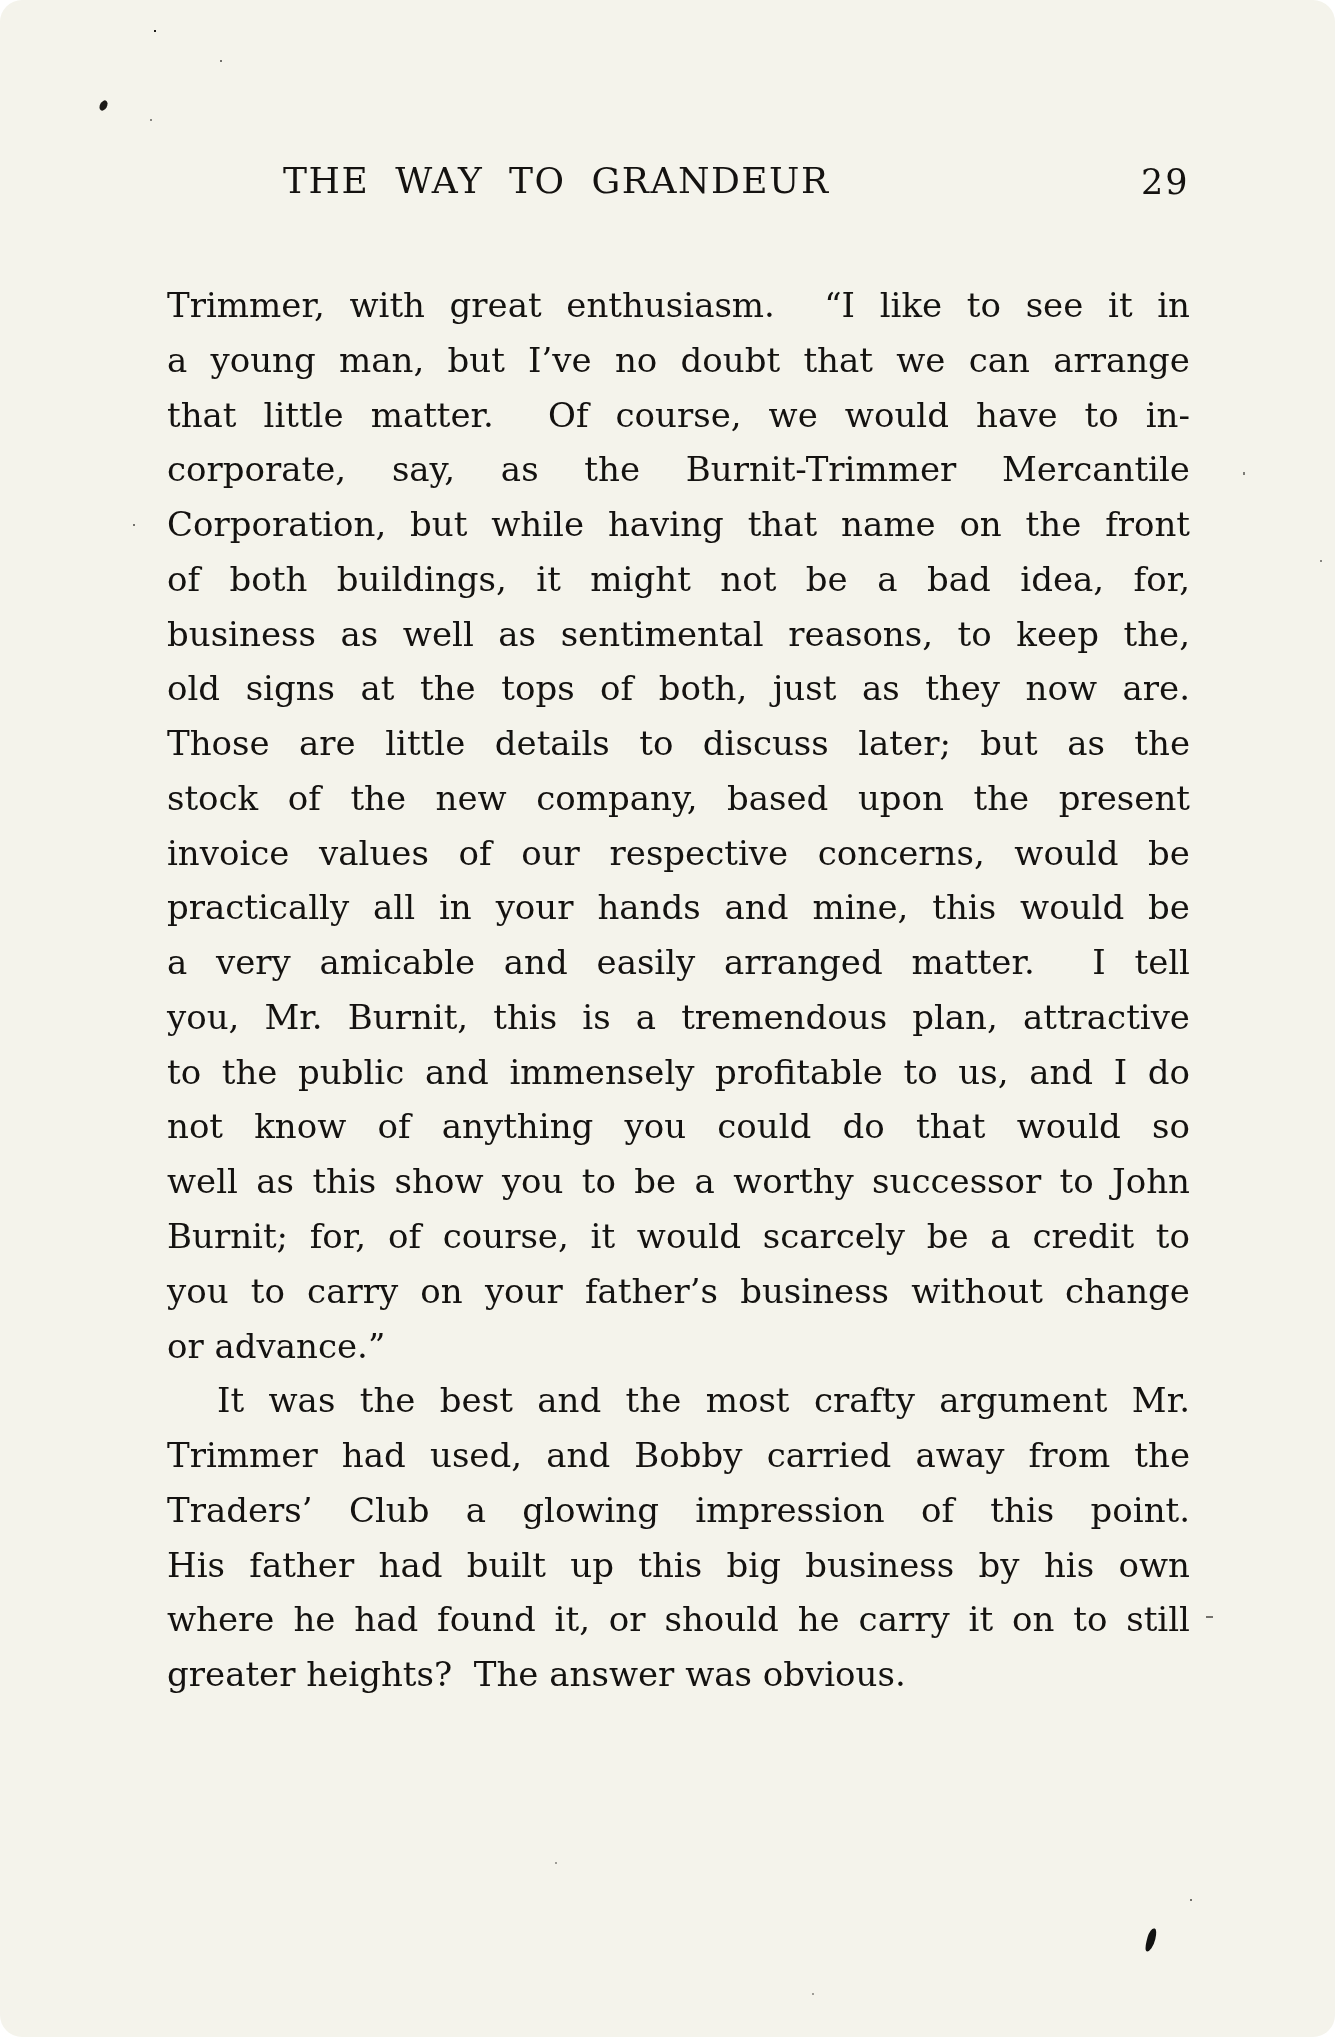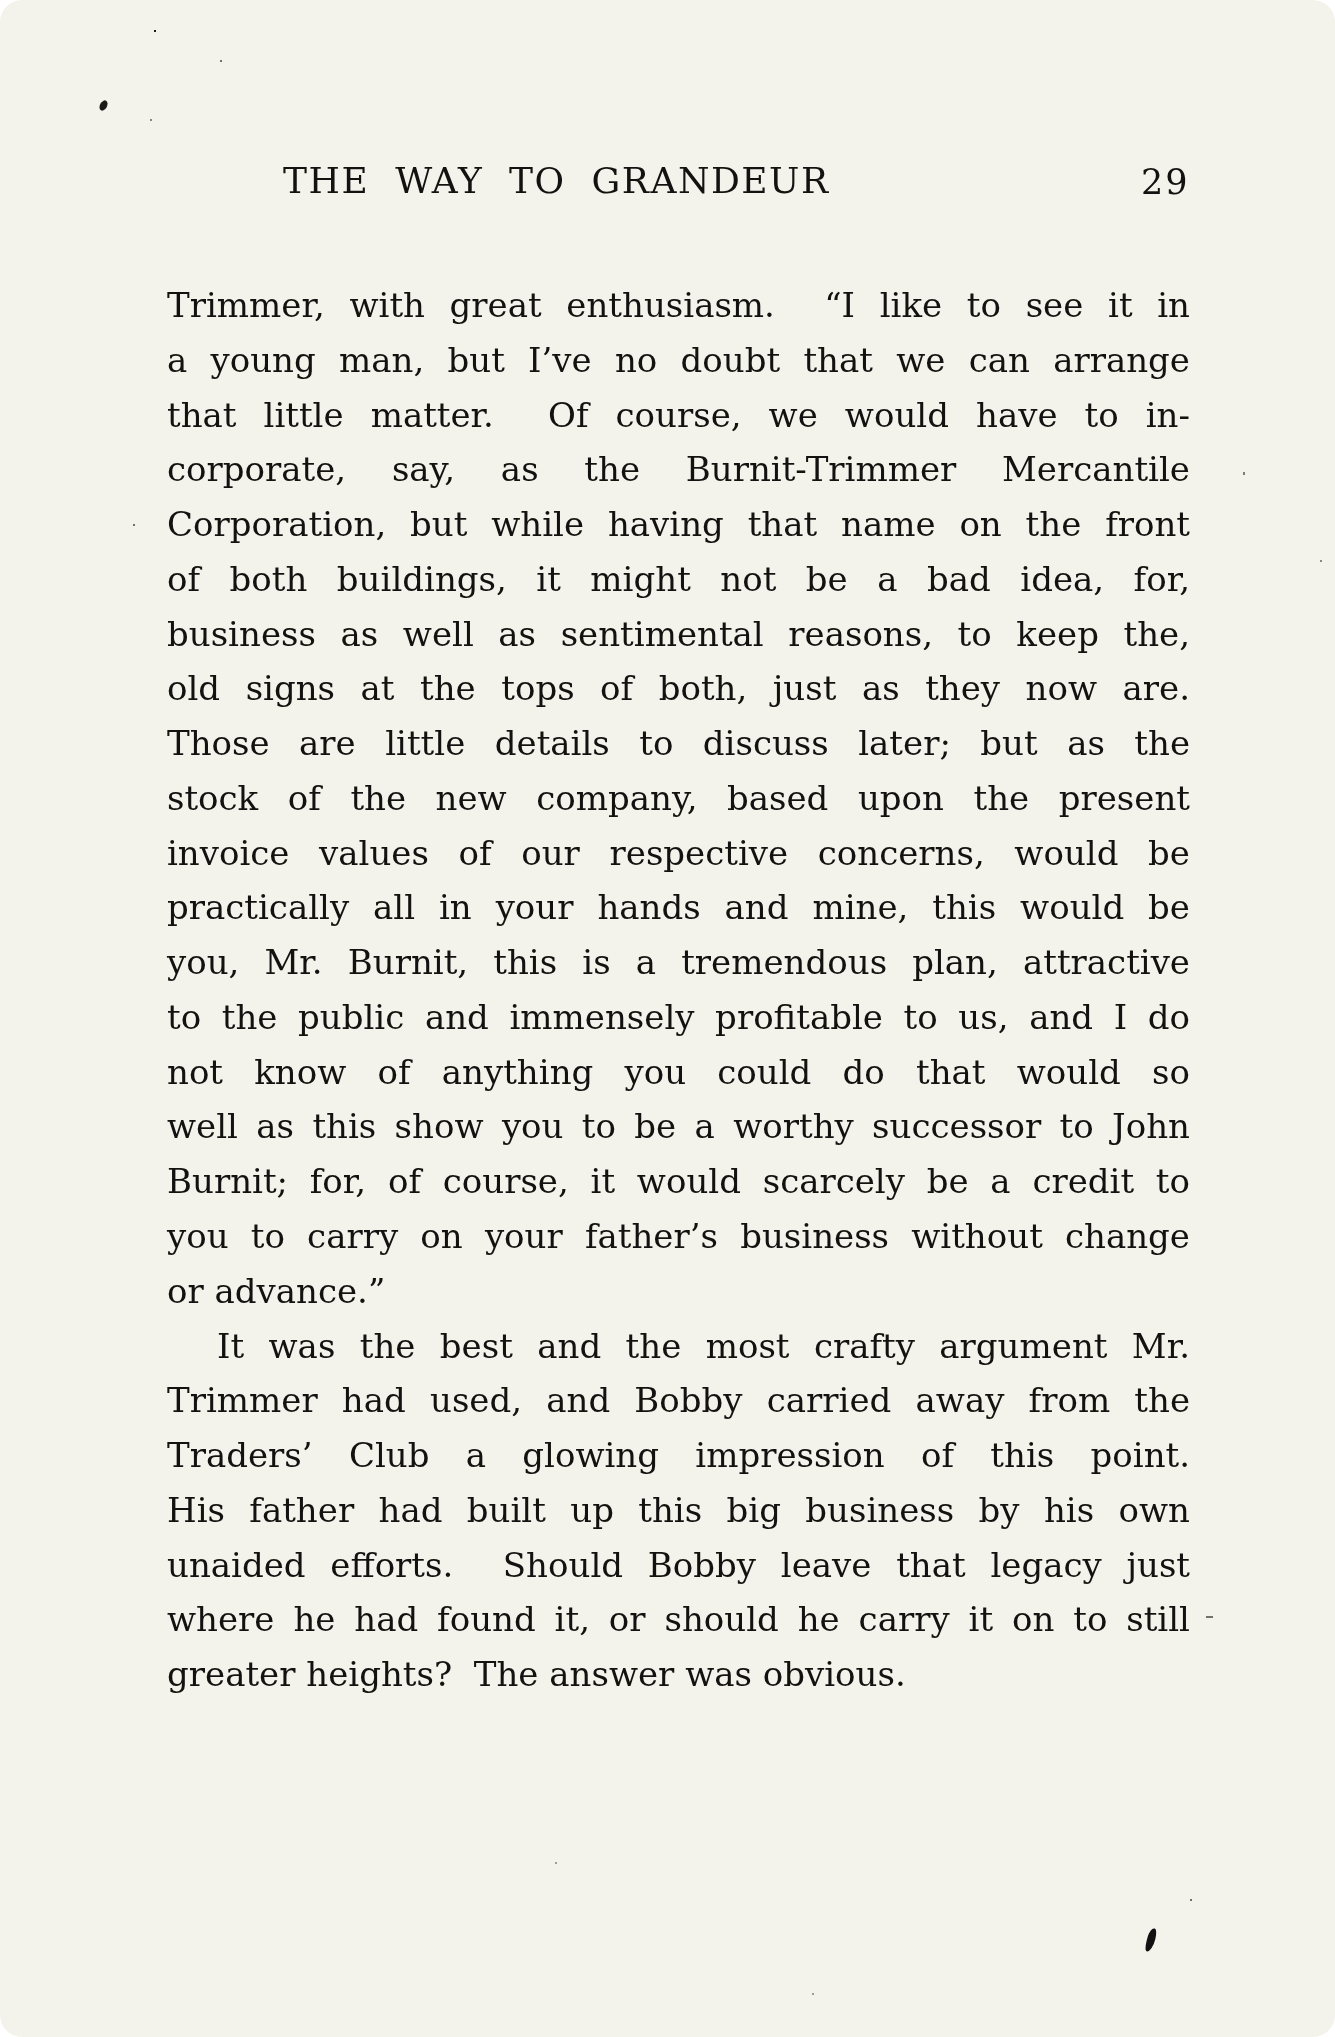--- a/index.html
+++ b/index.html
@@ -64,32 +64,32 @@
       <div class="line">that little matter.&nbsp; Of course, we would have to in-</div>
       <div class="line">corporate, say, as the Burnit-Trimmer Mercantile</div>
       <div class="line">Corporation, but while having that name on the front</div>
       <div class="line">of both buildings, it might not be a bad idea, for,</div>
       <div class="line">business as well as sentimental reasons, to keep the,</div>
       <div class="line">old signs at the tops of both, just as they now are.</div>
       <div class="line">Those are little details to discuss later; but as the</div>
       <div class="line">stock of the new company, based upon the present</div>
       <div class="line">invoice values of our respective concerns, would be</div>
       <div class="line">practically all in your hands and mine, this would be</div>
+      <div class="line">a very amicable and easily arranged matter.&nbsp; I tell</div>
       <div class="line">you, Mr. Burnit, this is a tremendous plan, attractive</div>
       <div class="line">to the public and immensely profitable to us, and I do</div>
       <div class="line">not know of anything you could do that would so</div>
       <div class="line">well as this show you to be a worthy successor to John</div>
       <div class="line">Burnit; for, of course, it would scarcely be a credit to</div>
       <div class="line">you to carry on your father’s business without change</div>
       <div class="line endline">or advance.”</div>
       <div class="line indent">It was the best and the most crafty argument Mr.</div>
       <div class="line">Trimmer had used, and Bobby carried away from the</div>
       <div class="line">Traders’ Club a glowing impression of this point.</div>
       <div class="line">His father had built up this big business by his own</div>
-      <div class="line">unaided efforts.&nbsp; Should Bobby leave that legacy just</div>
       <div class="line">where he had found it, or should he carry it on to still</div>
       <div class="line endline">greater heights?&nbsp; The answer was obvious.</div>
     </div>
 
   <i class="speck" style="left:100px;top:100px;width:7px;height:11px;border-radius:50%;transform:rotate(28deg);"></i>
   <i class="speck" style="left:154px;top:30px;width:2px;height:2px;"></i>
   <i class="speck" style="left:220px;top:60px;width:2px;height:2px;opacity:.6;"></i>
   <i class="speck" style="left:150px;top:119px;width:2px;height:2px;opacity:.5;"></i>
   <i class="speck" style="left:133px;top:524px;width:2px;height:2px;opacity:.6;"></i>
   <i class="speck" style="left:1243px;top:472px;width:2px;height:3px;opacity:.55;"></i>

